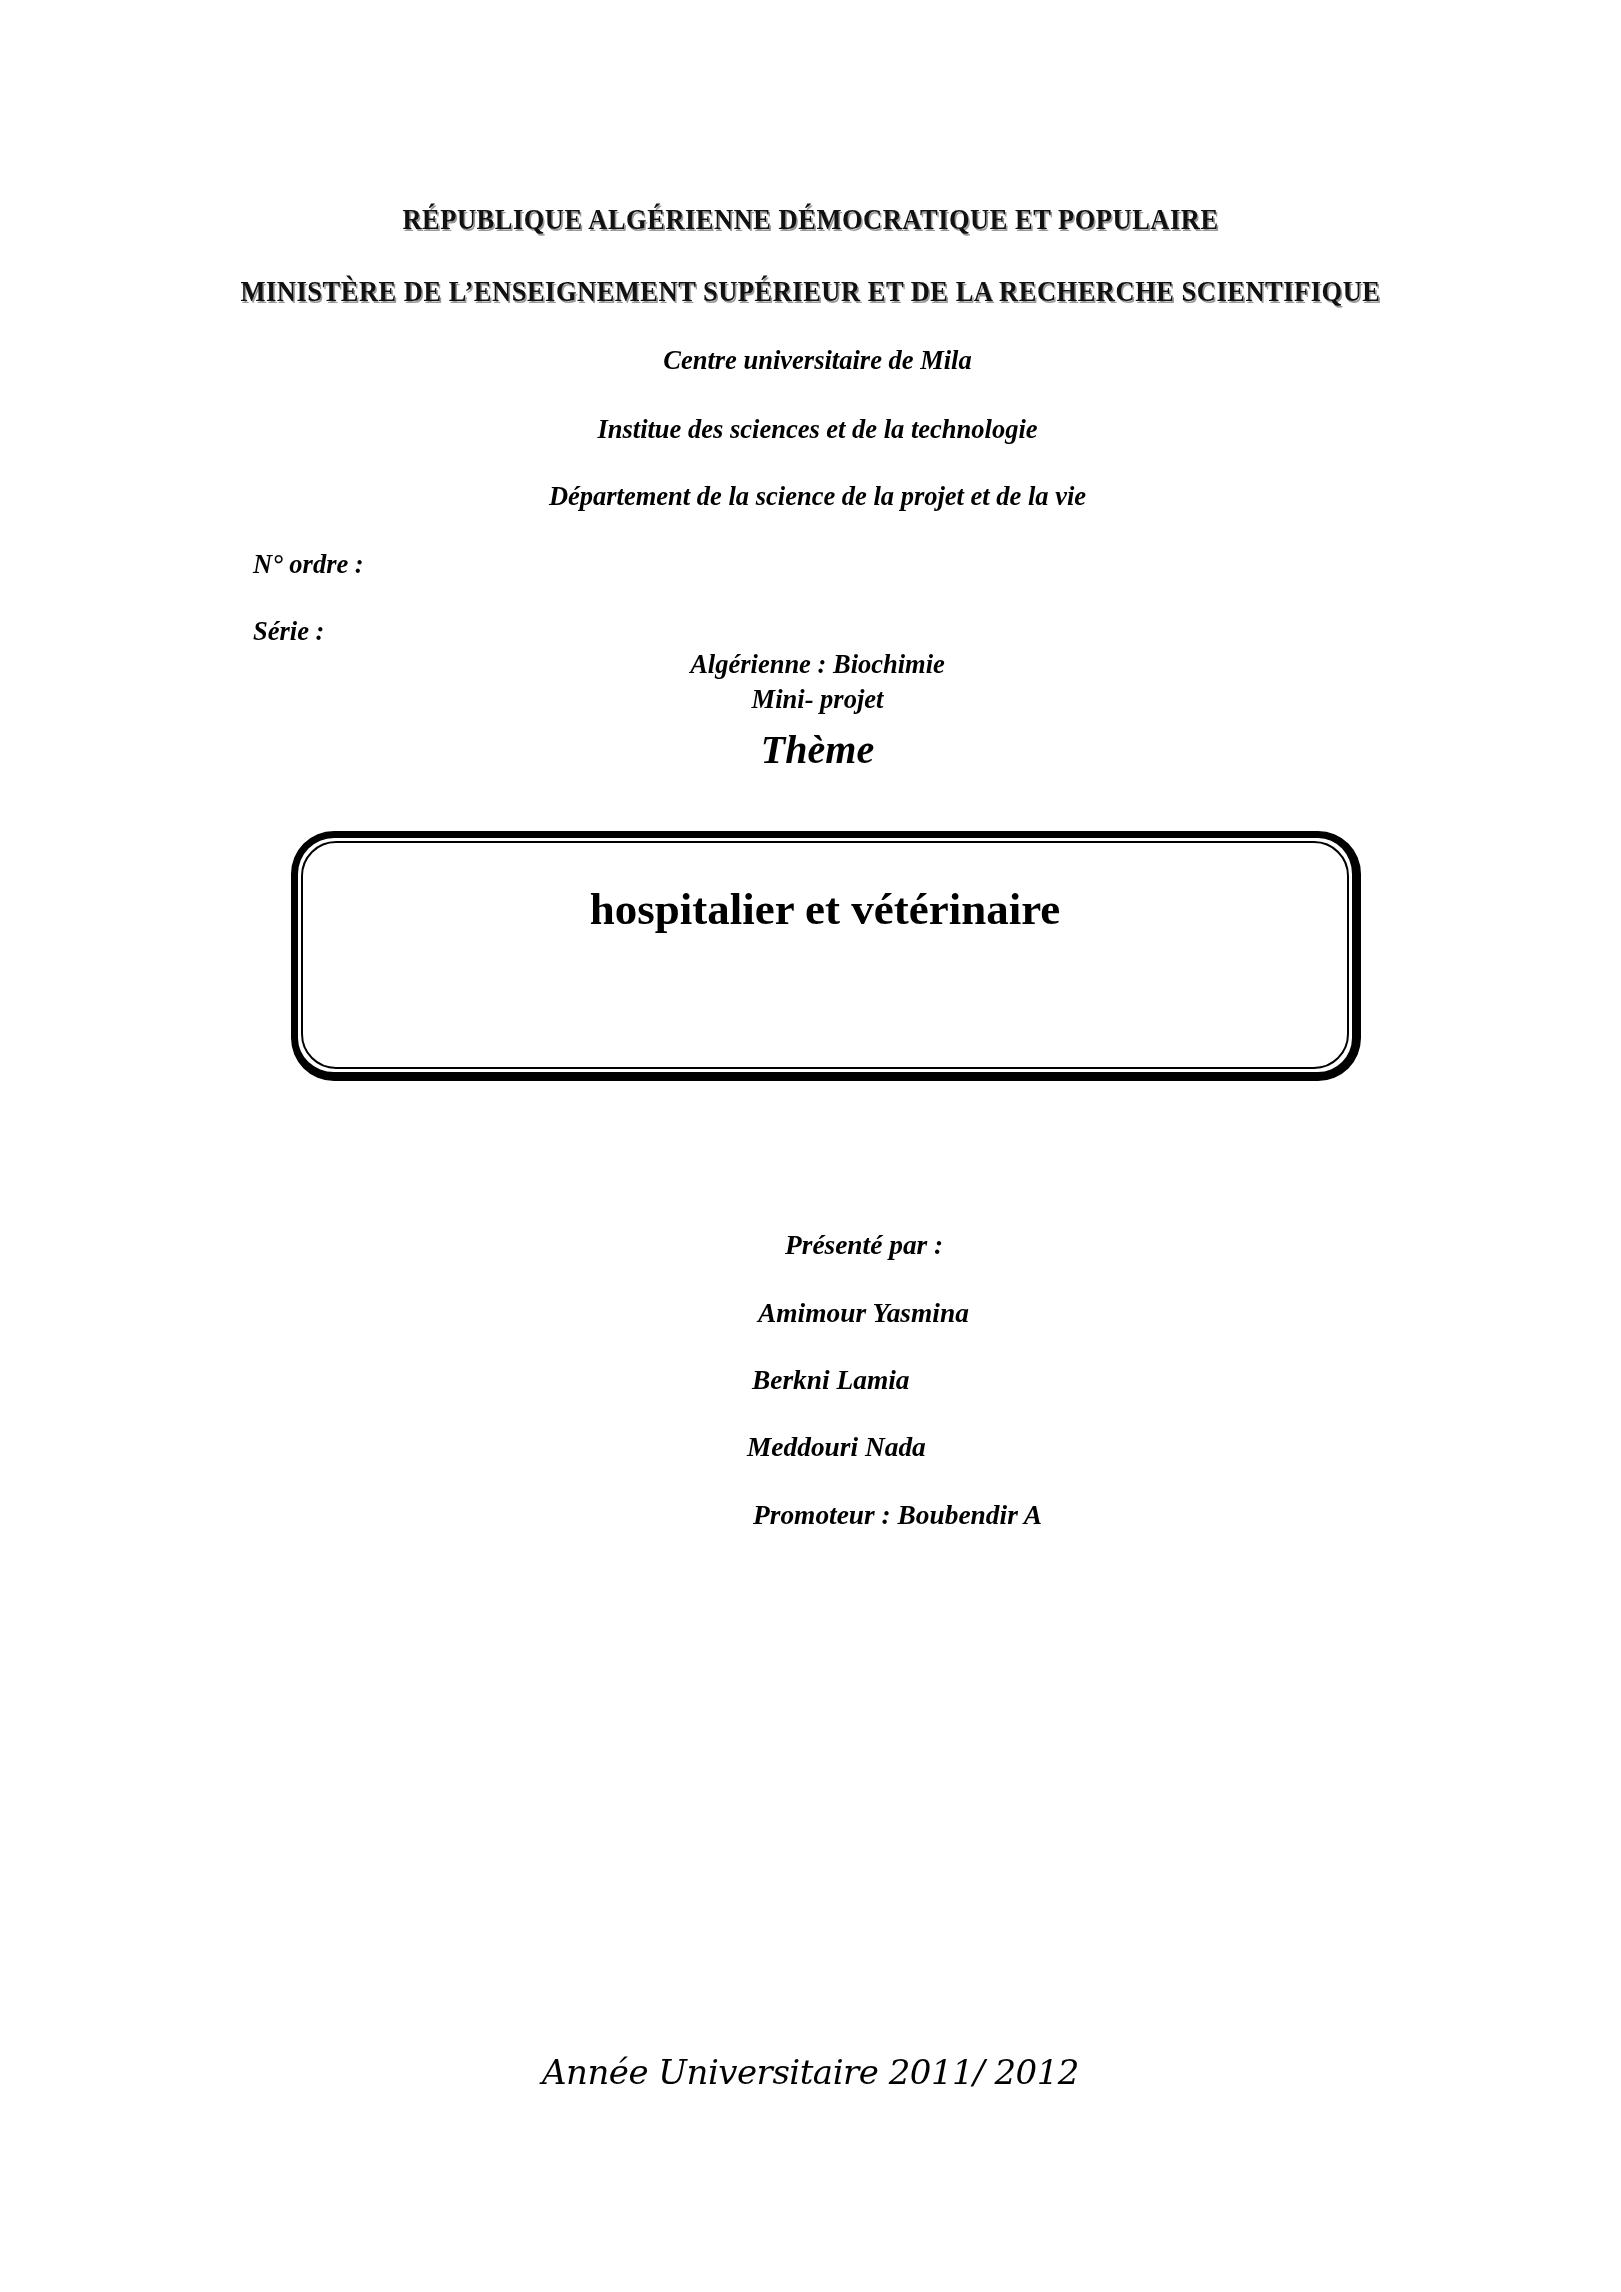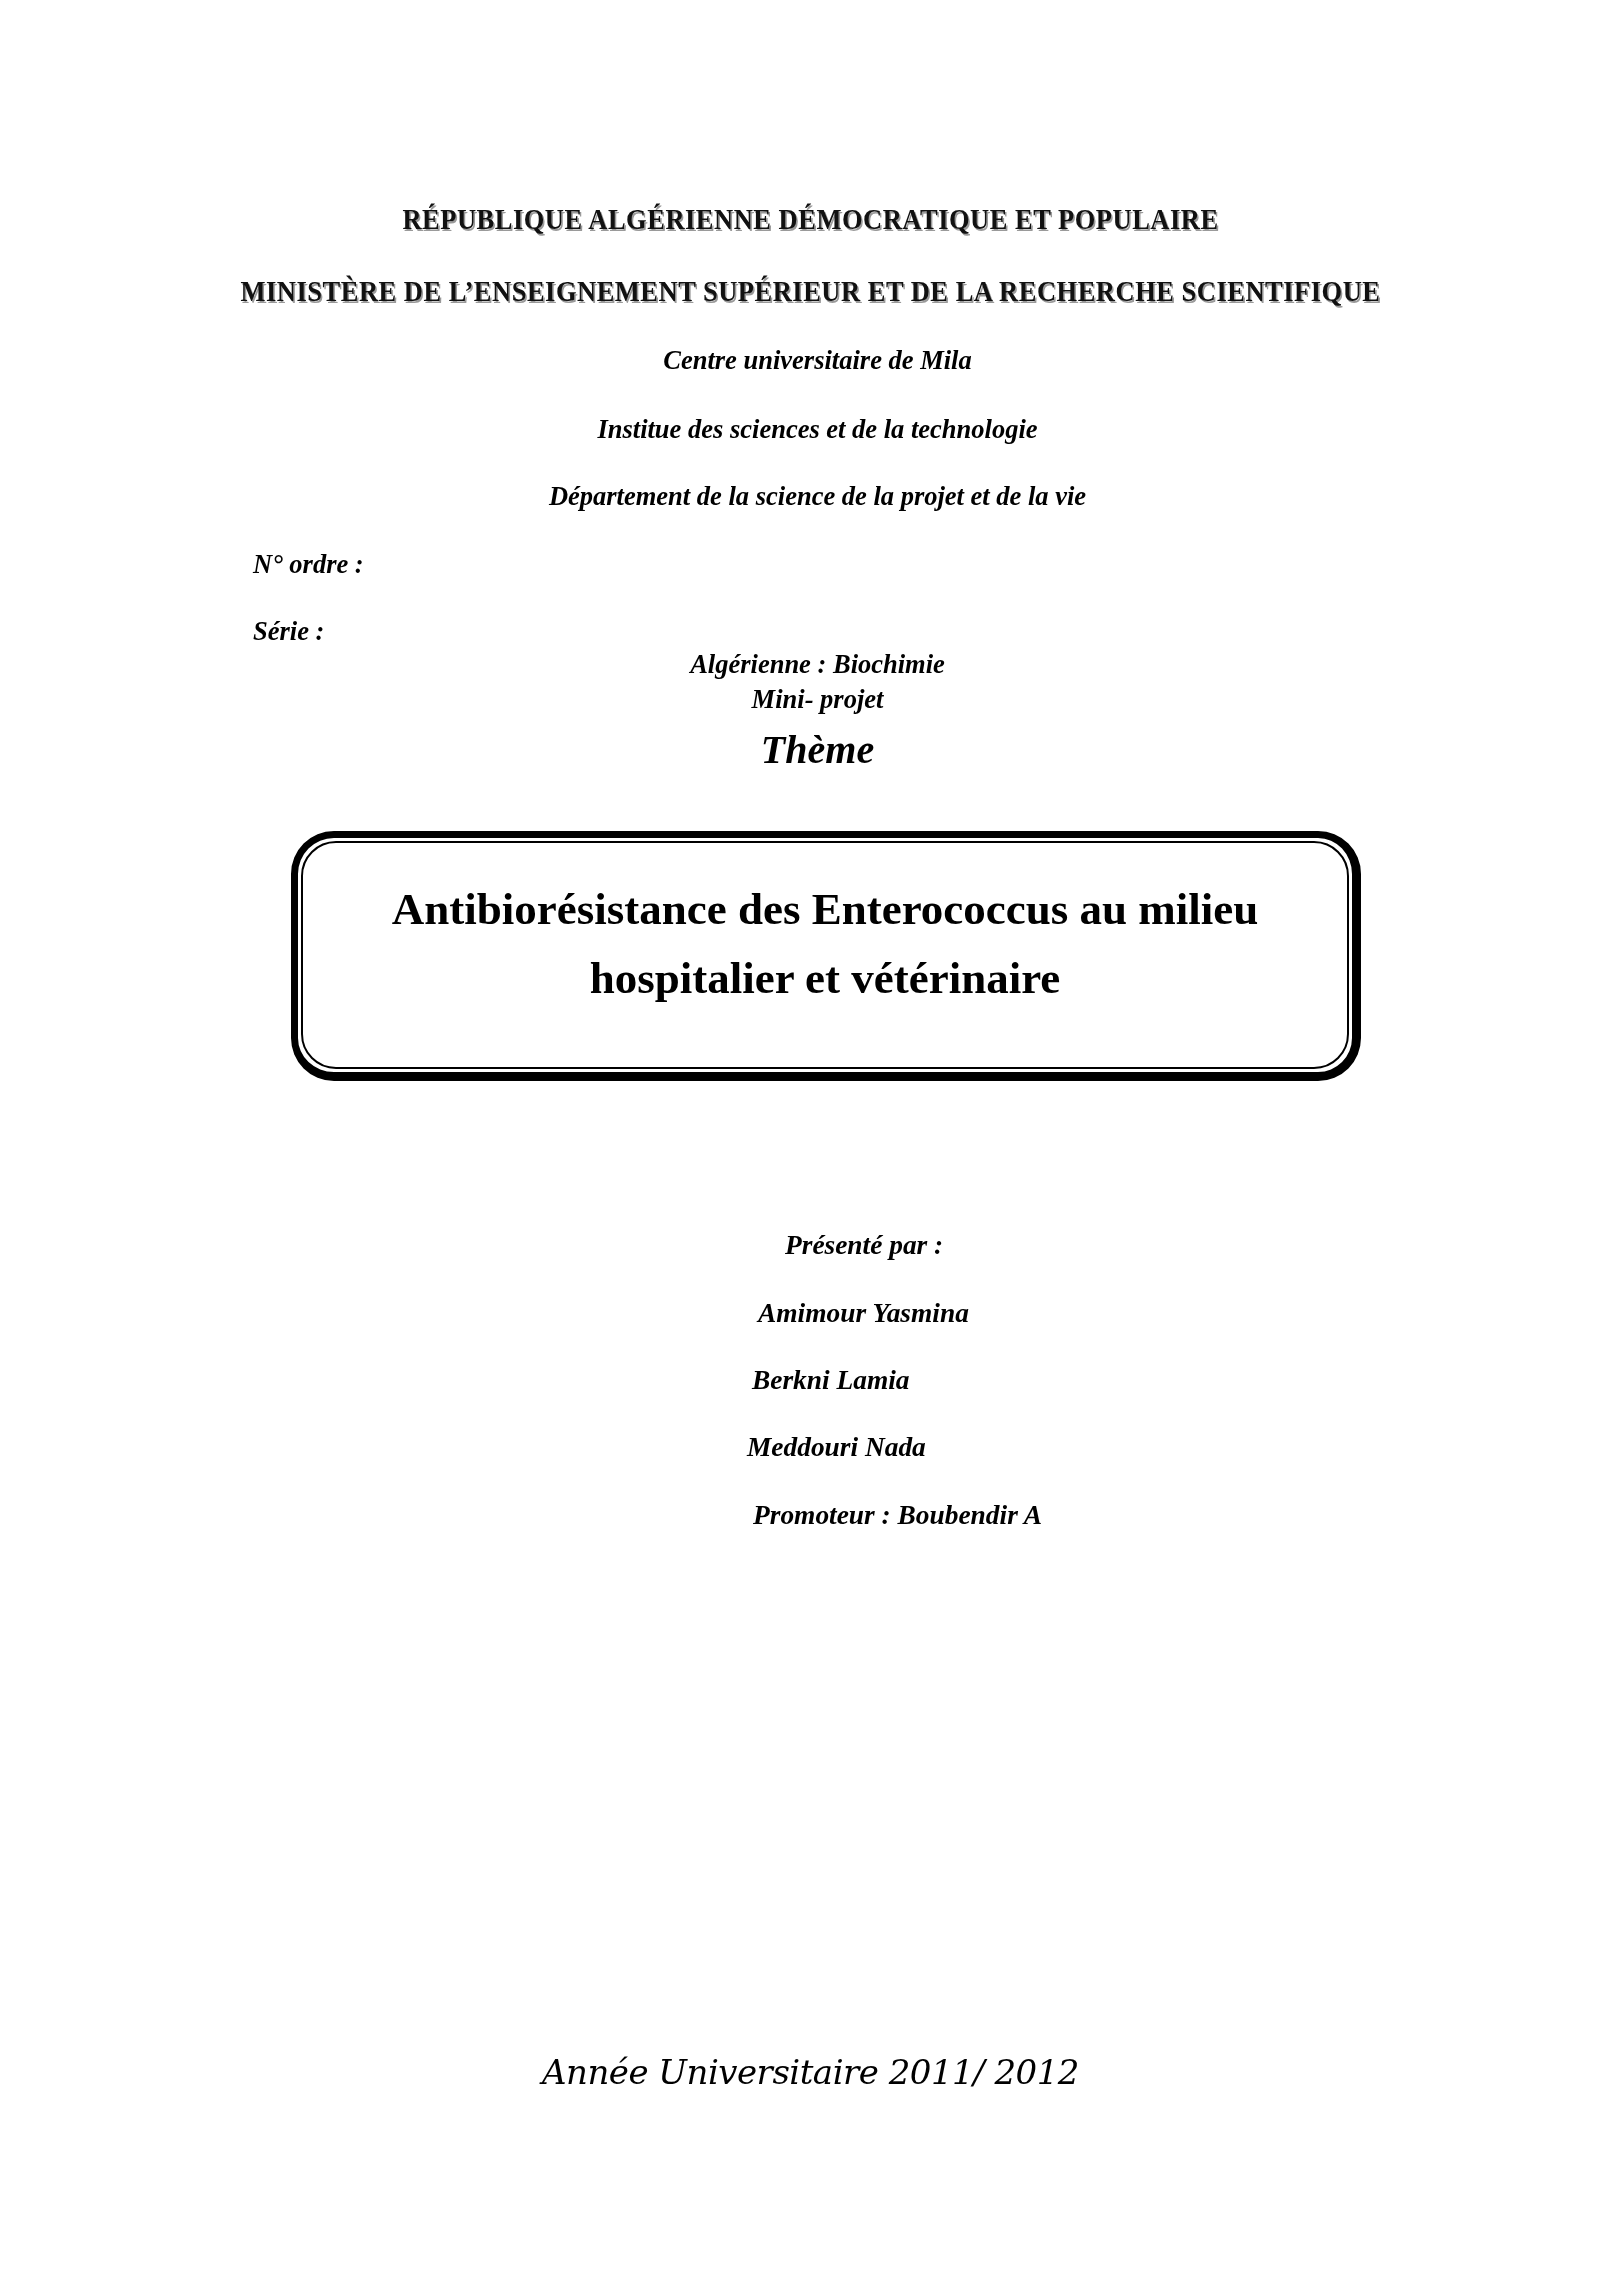--- a/index.html
+++ b/index.html
@@ -106,21 +106,20 @@
 <div class="line bi small-bi" style="left:246px; top:551px;font-family:Liberation Serif, serif;">N° ordre :</div>
 <div class="line bi small-bi" style="left:246px; top:618px;">Série :</div>
 
 <div class="line center bi small-bi" style="top:651px;">Algérienne : Biochimie</div>
 <div class="line center bi small-bi" style="top:686px;">Mini- projet</div>
 <div class="line center bi theme" style="top:730px;">Thème</div>
 
 <div class="title-box">
   <div class="title-box-inner"></div>
   <div class="title-text">
-    <div>Antibiorésistance des Enterococcus au milieu</div>
     <div>hospitalier et vétérinaire</div>
   </div>
 </div>
 
 <div class="line bi person" style="left:778px; top:1232px;">Présenté par :</div>
 <div class="line bi person" style="left:751px; top:1300px;">Amimour Yasmina</div>
 <div class="line bi person" style="left:745px; top:1367px;">Berkni Lamia</div>
 <div class="line bi person" style="left:740px; top:1434px;">Meddouri Nada</div>
 <div class="line bi person" style="left:746px; top:1502px;">Promoteur : Boubendir A</div>
 

